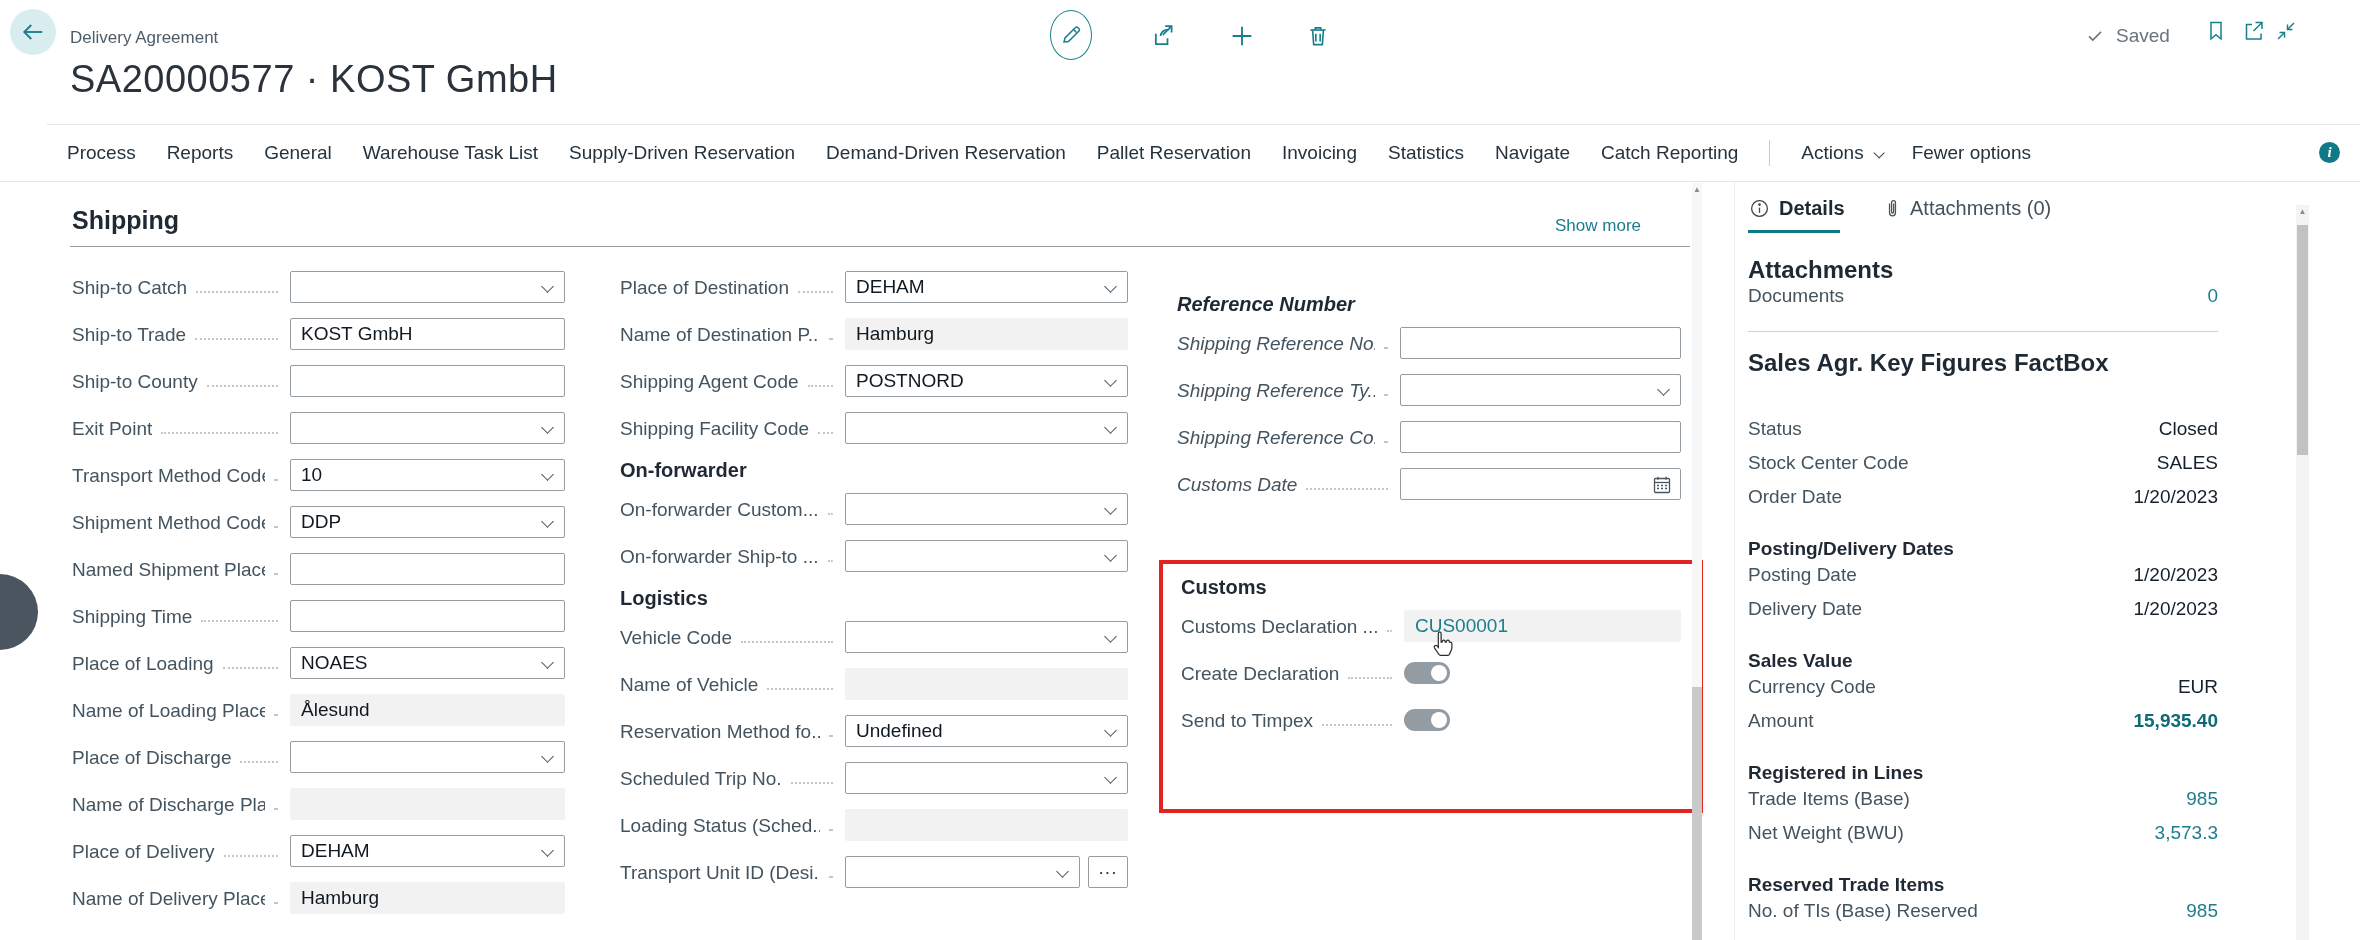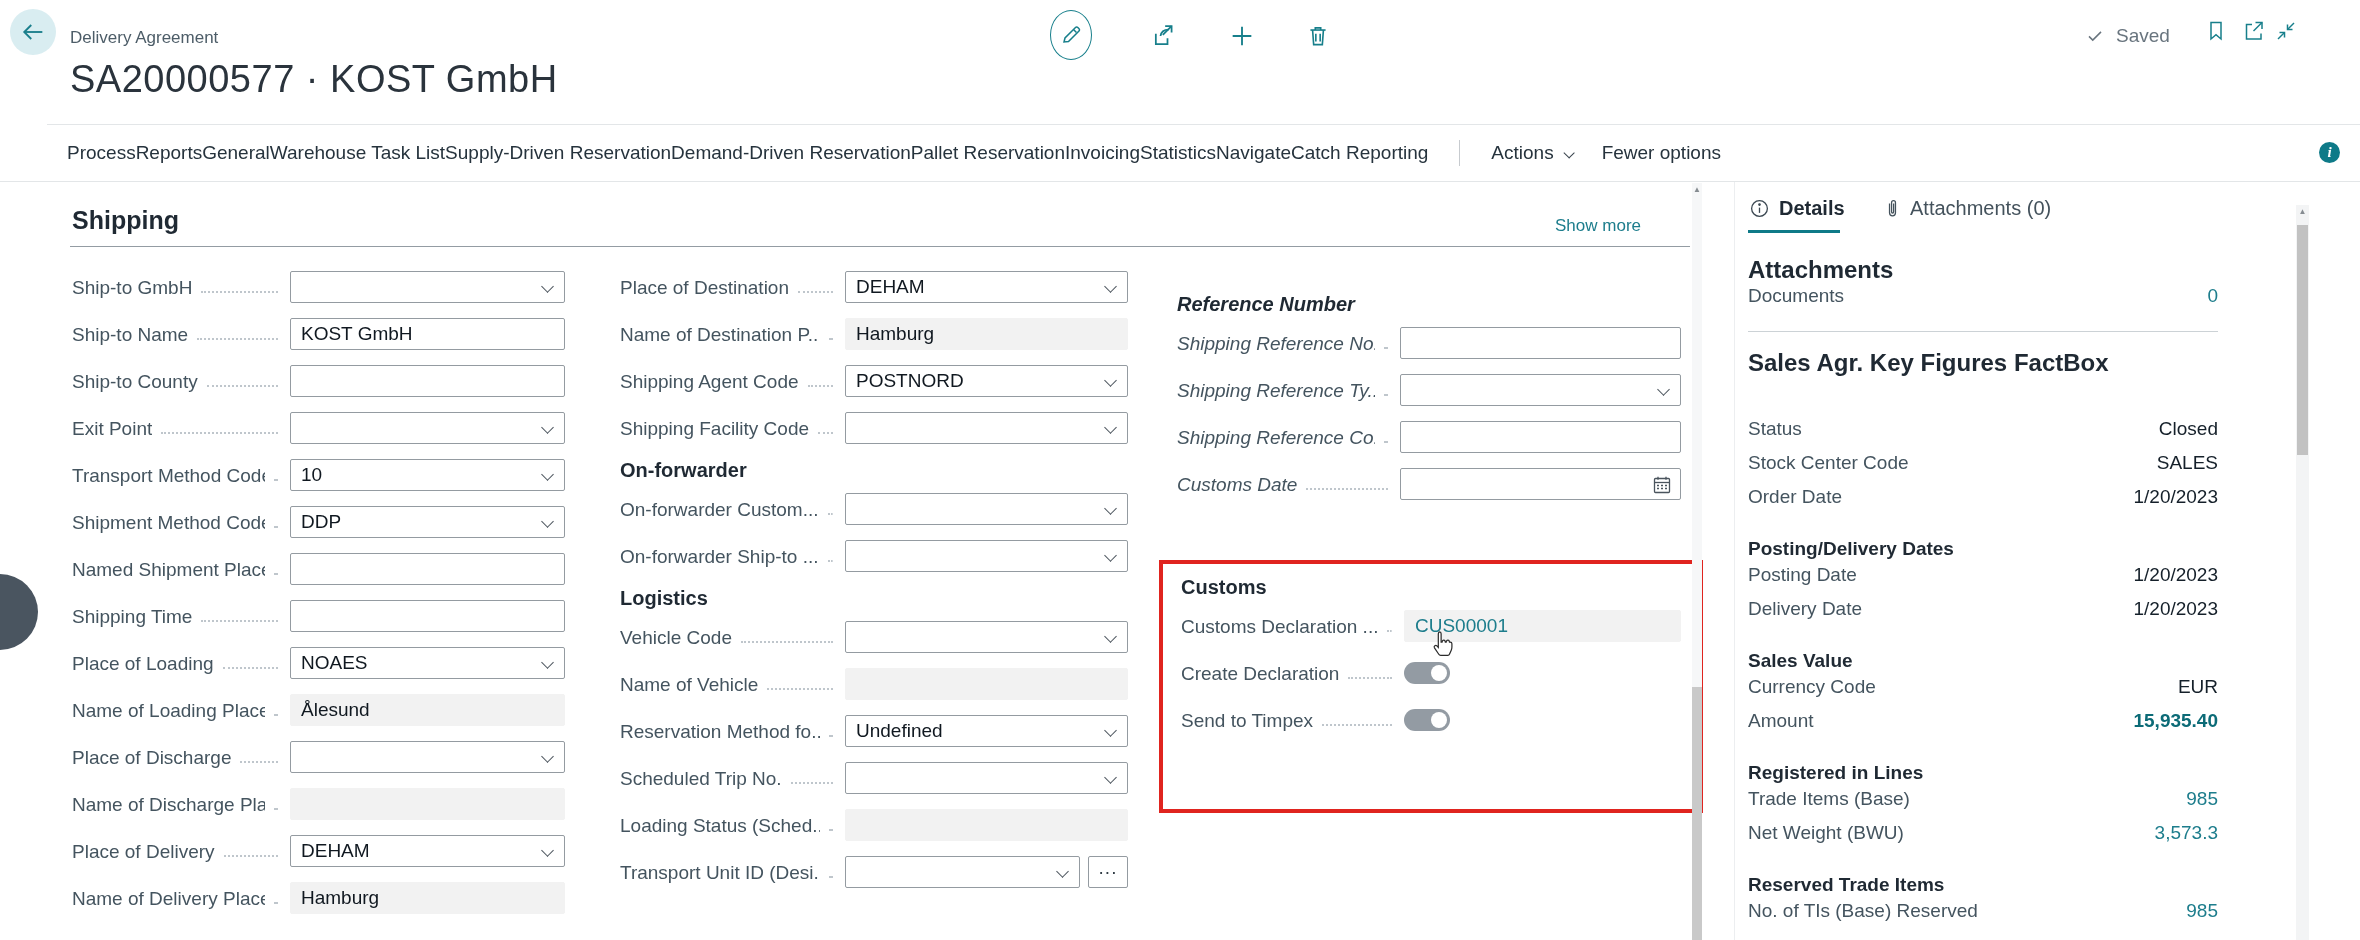--- a/index.html
+++ b/index.html
@@ -183,21 +183,21 @@
     <path d="M20 4l-6.5 6.5"></path>
       <path d="M13.5 5.5v5h5"></path>
       <path d="M4 20l6.5-6.5"></path>
       <path d="M10.5 18.5v-5h-5"></path>
   </svg>
 </div>
 
 <div class="header-rule"></div>
 
 <div class="menubar">
-  <span id="menu-items" style="display:flex;">
+  <span id="menu-items" style="display:flex;gap:31px">
       <span class="mitem">Process</span>
       <span class="mitem">Reports</span>
       <span class="mitem">General</span>
       <span class="mitem">Warehouse Task List</span>
       <span class="mitem">Supply-Driven Reservation</span>
       <span class="mitem">Demand-Driven Reservation</span>
       <span class="mitem">Pallet Reservation</span>
       <span class="mitem">Invoicing</span>
       <span class="mitem">Statistics</span>
       <span class="mitem">Navigate</span>
@@ -209,30 +209,30 @@
   <span class="info-badge">i</span>
 </div>
 
 <div class="section-heading">Shipping</div>
 <a class="show-more">Show more</a>
 <div class="shipping-rule"></div>
 
 <div class="fcol" id="col1">
     <div class="frow">
       <div class="flabel">
-        <span class="txt">Ship-to GmbH</span>
-      </div>
-      <div class="ctl combo">
-        <span class="val"></span>
-        <span class="chev"></span>
-      </div>
-    </div>
-    <div class="frow">
-      <div class="flabel">
-        <span class="txt">Ship-to Name</span>
+        <span class="txt">Ship-to Catch</span>
+      </div>
+      <div class="ctl combo">
+        <span class="val"></span>
+        <span class="chev"></span>
+      </div>
+    </div>
+    <div class="frow">
+      <div class="flabel">
+        <span class="txt">Ship-to Trade</span>
       </div>
       <div class="ctl text">
         <span class="val">KOST GmbH</span>
       </div>
     </div>
     <div class="frow">
       <div class="flabel">
         <span class="txt">Ship-to County</span>
       </div>
       <div class="ctl text">

